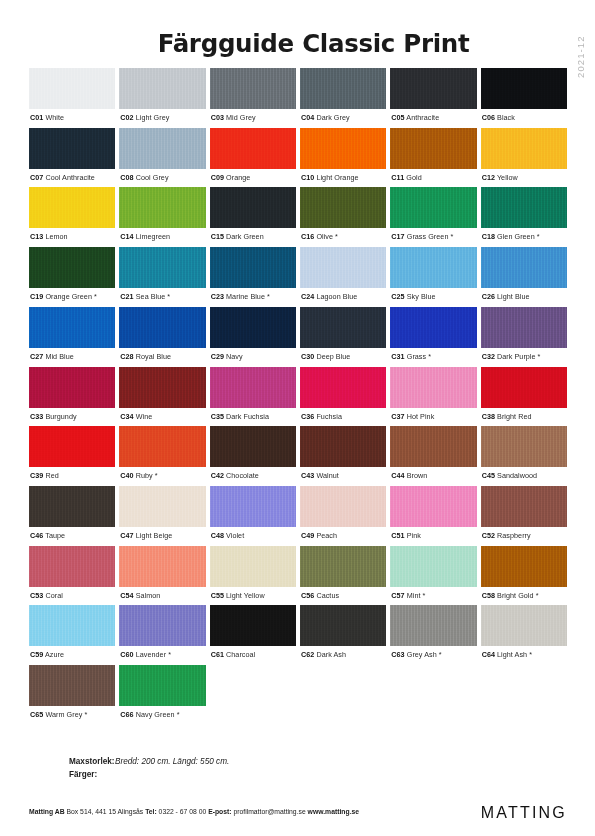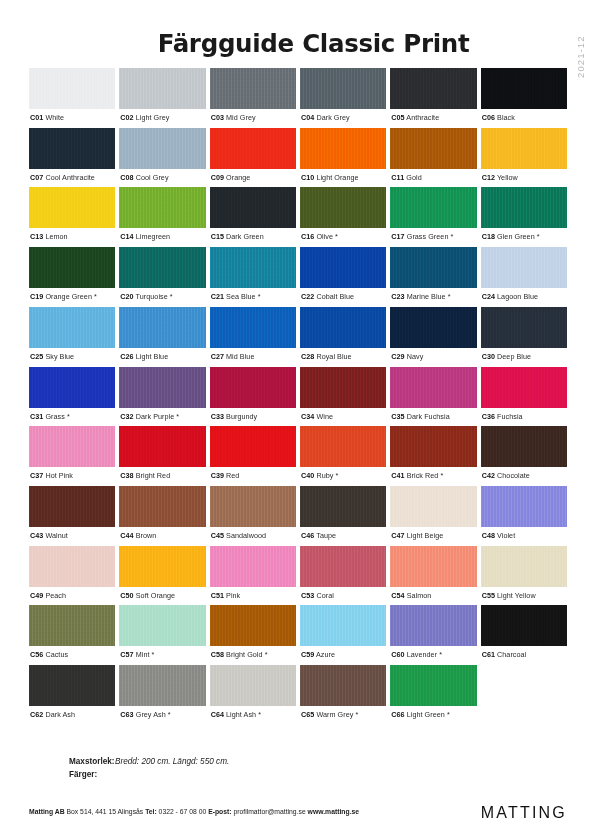--- a/index.html
+++ b/index.html
@@ -253,38 +253,26 @@
         </div>
         <div class="caption"><b>C18</b> <span>Glen Green</span><span> *</span></div>
       </div>
       <div class="cell">
         <div class="swatch" style="background: rgb(28, 71, 32);">
           <div class="tex"></div>
         </div>
         <div class="caption"><b>C19</b> <span>Orange Green</span><span> *</span></div>
       </div>
       <div class="cell">
-        <div class="swatch" style="background: rgb(13, 107, 99);">
-          <div class="tex"></div>
-        </div>
-        <div class="caption"><b>C20</b> <span>Turquoise</span><span> *</span></div>
-      </div>
-      <div class="cell">
         <div class="swatch" style="background: rgb(23, 133, 160);">
           <div class="tex"></div>
         </div>
         <div class="caption"><b>C21</b> <span>Sea Blue</span><span> *</span></div>
       </div>
       <div class="cell">
-        <div class="swatch" style="background: rgb(10, 67, 168);">
-          <div class="tex"></div>
-        </div>
-        <div class="caption"><b>C22</b> <span>Cobalt Blue</span></div>
-      </div>
-      <div class="cell">
         <div class="swatch" style="background: rgb(12, 82, 118);">
           <div class="tex"></div>
         </div>
         <div class="caption"><b>C23</b> <span>Marine Blue</span><span> *</span></div>
       </div>
       <div class="cell">
         <div class="swatch" style="background: rgb(195, 212, 232);">
           <div class="tex"></div>
         </div>
         <div class="caption"><b>C24</b> <span>Lagoon Blue</span></div>
@@ -379,26 +367,20 @@
         </div>
         <div class="caption"><b>C39</b> <span>Red</span></div>
       </div>
       <div class="cell">
         <div class="swatch" style="background: rgb(224, 71, 35);">
           <div class="tex"></div>
         </div>
         <div class="caption"><b>C40</b> <span>Ruby</span><span> *</span></div>
       </div>
       <div class="cell">
-        <div class="swatch" style="background: rgb(142, 43, 27);">
-          <div class="tex"></div>
-        </div>
-        <div class="caption"><b>C41</b> <span>Brick Red</span><span> *</span></div>
-      </div>
-      <div class="cell">
         <div class="swatch" style="background: rgb(61, 40, 32);">
           <div class="tex"></div>
         </div>
         <div class="caption"><b>C42</b> <span>Chocolate</span></div>
       </div>
       <div class="cell">
         <div class="swatch" style="background: rgb(94, 43, 34);">
           <div class="tex"></div>
         </div>
         <div class="caption"><b>C43</b> <span>Walnut</span></div>
@@ -433,32 +415,32 @@
         </div>
         <div class="caption"><b>C48</b> <span>Violet</span></div>
       </div>
       <div class="cell">
         <div class="swatch" style="background: rgb(236, 207, 200);">
           <div class="tex"></div>
         </div>
         <div class="caption"><b>C49</b> <span>Peach</span></div>
       </div>
       <div class="cell">
-        <div class="swatch" style="background: rgb(251, 180, 22);">
-          <div class="tex"></div>
-        </div>
-        <div class="caption"><b>C50</b> <span>Soft Orange</span></div>
-      </div>
-      <div class="cell">
         <div class="swatch" style="background: rgb(240, 138, 192);">
           <div class="tex"></div>
         </div>
         <div class="caption"><b>C51</b> <span>Pink</span></div>
       </div>
       <div class="cell">
+        <div class="swatch" style="background: rgb(140, 82, 71);">
+          <div class="tex"></div>
+        </div>
+        <div class="caption"><b>C52</b> <span>Raspberry</span></div>
+      </div>
+      <div class="cell">
         <div class="swatch" style="background: rgb(196, 89, 106);">
           <div class="tex"></div>
         </div>
         <div class="caption"><b>C53</b> <span>Coral</span></div>
       </div>
       <div class="cell">
         <div class="swatch" style="background: rgb(245, 144, 120);">
           <div class="tex"></div>
         </div>
         <div class="caption"><b>C54</b> <span>Salmon</span></div>
@@ -526,21 +508,21 @@
       <div class="cell">
         <div class="swatch" style="background: rgb(107, 81, 71);">
           <div class="tex"></div>
         </div>
         <div class="caption"><b>C65</b> <span>Warm Grey</span><span> *</span></div>
       </div>
       <div class="cell">
         <div class="swatch" style="background: rgb(30, 156, 76);">
           <div class="tex"></div>
         </div>
-        <div class="caption"><b>C66</b> <span>Light Green</span><span> *</span></div>
+        <div class="caption"><b>C66</b> <span>Navy Green</span><span> *</span></div>
       </div>
     </div>
 
   <div class="specs">
       <div class="spec-row">
         <div class="spec-label">Maxstorlek:</div>
         <div class="spec-value">Bredd: 200 cm. Längd: 550 cm.</div>
       </div>
       <div class="spec-row">
         <div class="spec-label">Färger:</div>

